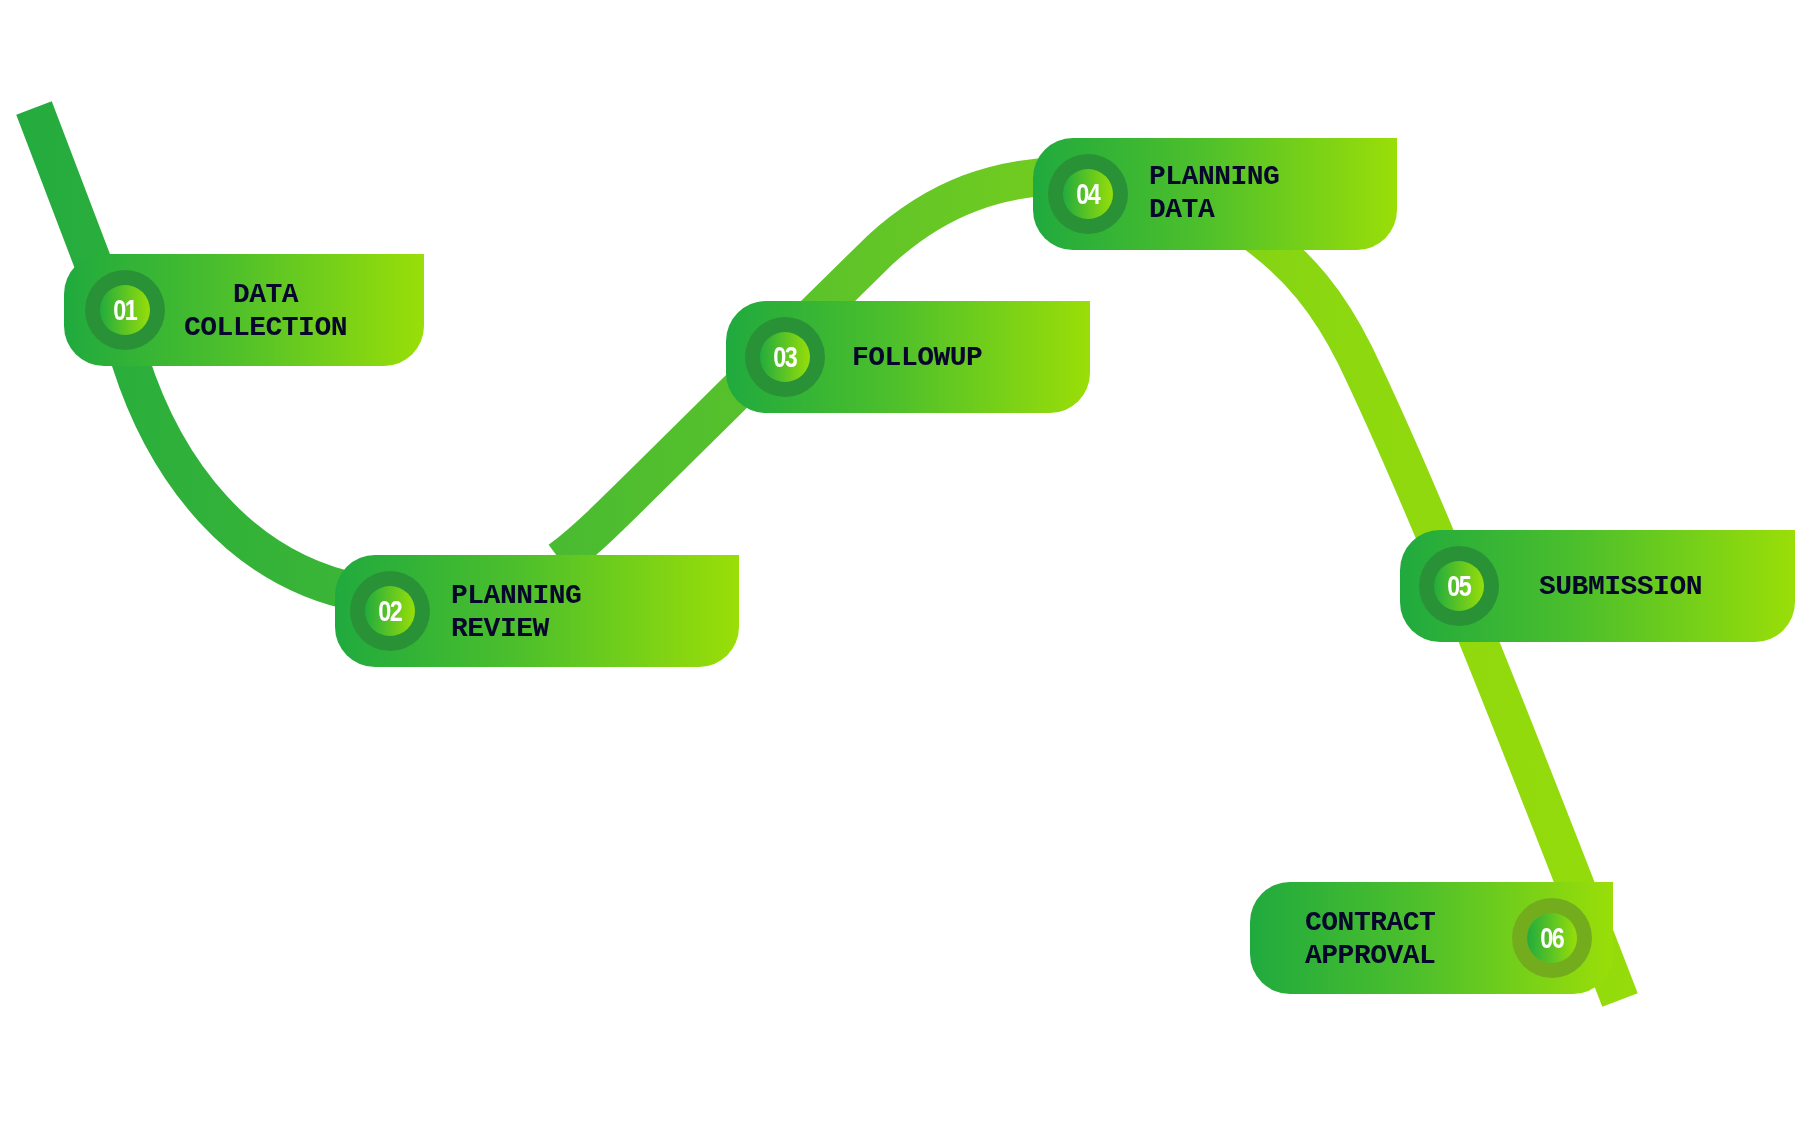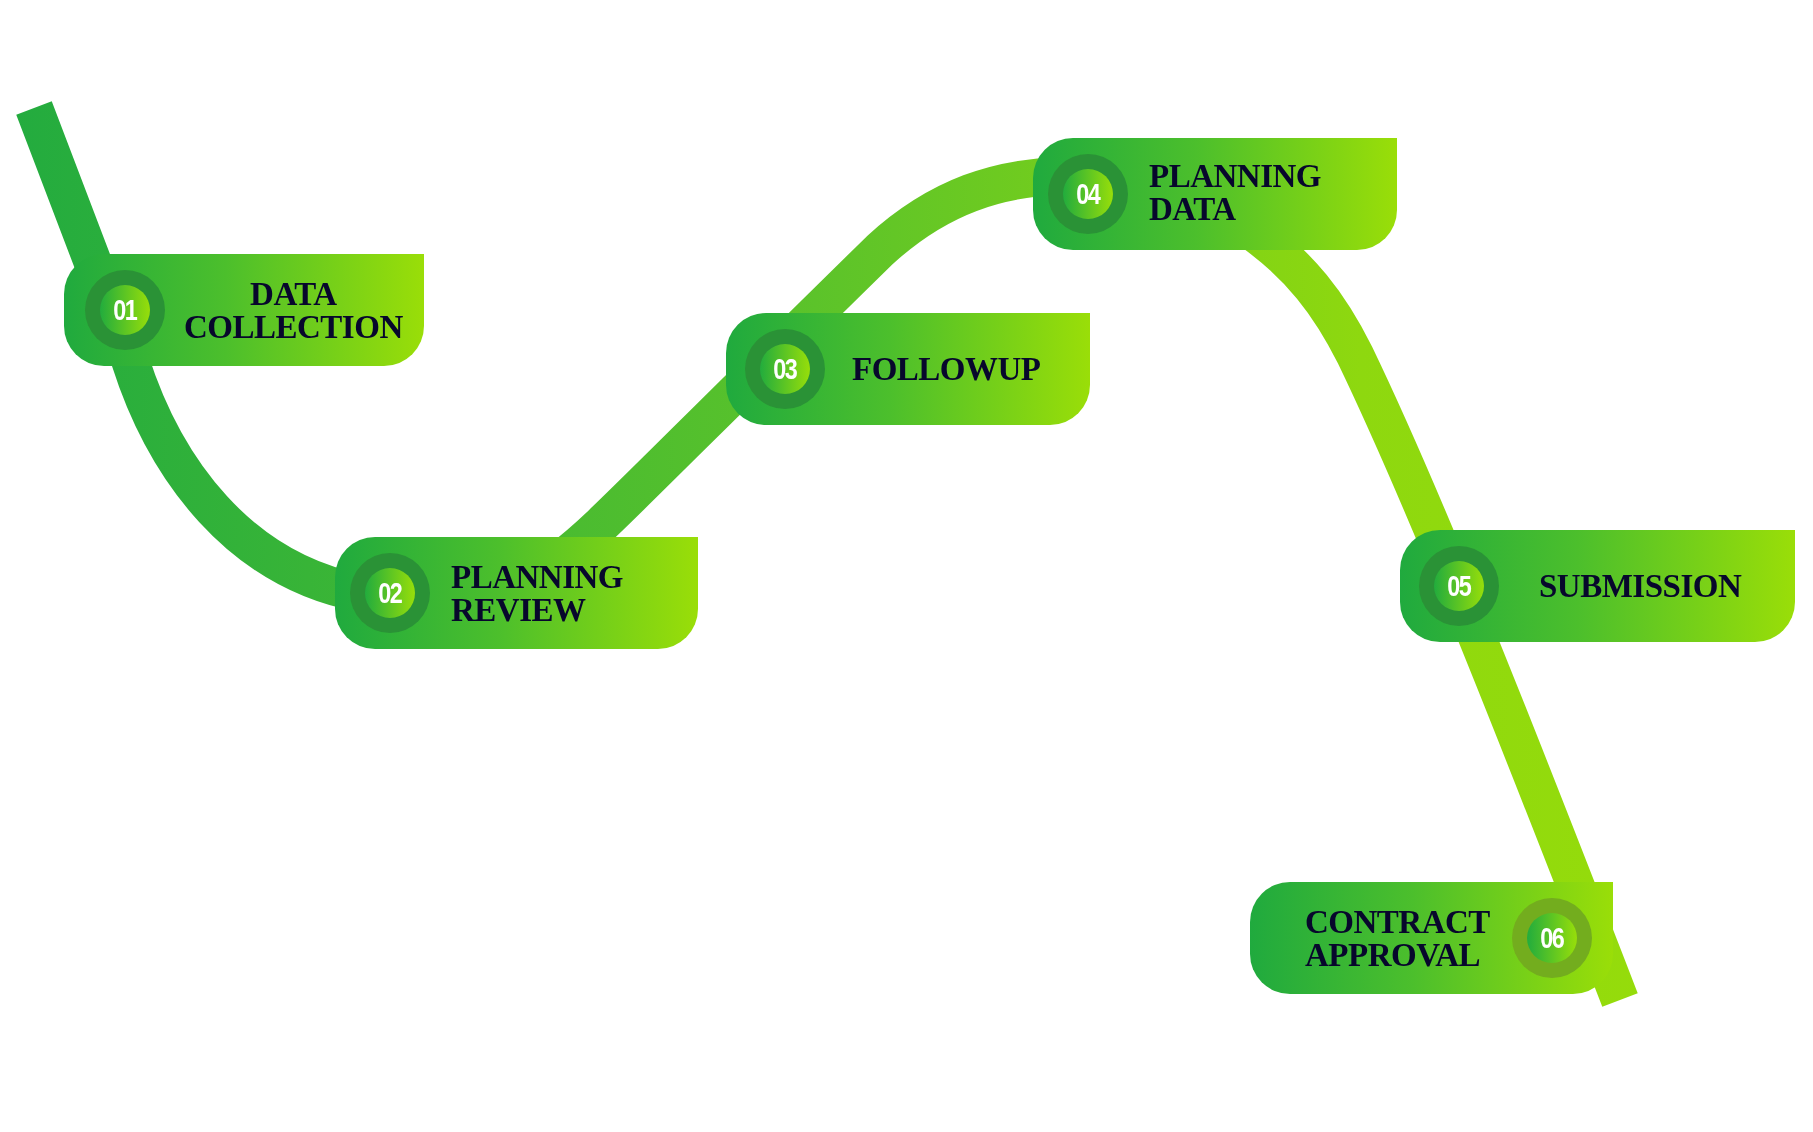--- a/index.html
+++ b/index.html
@@ -11,22 +11,22 @@
           border-radius:40px 0 40px 40px; }
   .card.mirror { border-radius:40px 0 40px 40px; }
   .badge { position:absolute; width:80px; height:80px; border-radius:50%;
            background:#2a9236; top:16px; }
   .badge.alt { background:#73ad1e; }
   .badge-inner { position:absolute; left:15px; top:15px; width:50px; height:50px; border-radius:50%;
                  background:linear-gradient(90deg,#22ac3d,#97de0a);
                  display:flex; align-items:center; justify-content:center; }
   .num { color:#ffffff; font-family:"Liberation Sans", sans-serif; font-weight:bold;
          font-size:30px; letter-spacing:-2px; transform:scaleX(0.78); display:inline-block; }
-  .label { position:absolute; color:#07072c; font-family:Liberation Serif, serif; font-weight:bold;
-           font-size:33px; line-height:33px; letter-spacing:-0.5px; white-space:nowrap; }
+  .label { position:absolute; color:#07072c; font-family:Liberation Mono, monospace; font-weight:bold;
+           font-size:28px; line-height:33px; letter-spacing:-0.5px; white-space:nowrap; }
   .label span { display:block; }
 </style>
 </head>
 <body>
 
 <svg id="flow-svg" width="1813" height="1132">
   <defs>
     <linearGradient id="pathGrad" x1="0" y1="0" x2="1813" y2="0" gradientUnits="userSpaceOnUse">
       <stop offset="0" stop-color="#22ab3f"></stop>
       <stop offset="0.45" stop-color="#5cc32a"></stop>
@@ -44,33 +44,33 @@
     <div class="badge-inner">
         <span class="num">01</span>
       </div>
   </div>
   <div class="label" style="left:120px; top:24px;">
     <span>DATA</span>
     <span>COLLECTION</span>
   </div>
 </div>
 
-<div class="card" style="left:335px; top:537px; width:363px;">
+<div class="card" style="left:335px; top:555px; width:404px;">
   <div class="badge" style="left:15px;">
     <div class="badge-inner">
         <span class="num">02</span>
       </div>
   </div>
   <div class="label" style="left:116px; top:24px;">
     <span>PLANNING</span>
     <span>REVIEW</span>
   </div>
 </div>
 
-<div class="card" style="left:726px; top:313px; width:364px;">
+<div class="card" style="left:726px; top:301px; width:364px;">
   <div class="badge" style="left:19px;">
     <div class="badge-inner">
         <span class="num">03</span>
       </div>
   </div>
   <div class="label" style="left:126px; top:40px;">
     <span>FOLLOWUP</span>
   </div>
 </div>
 

